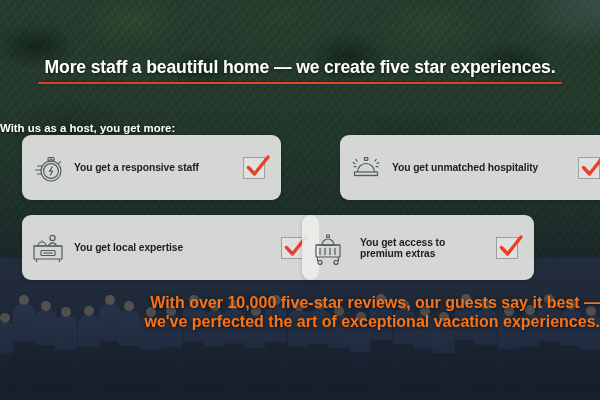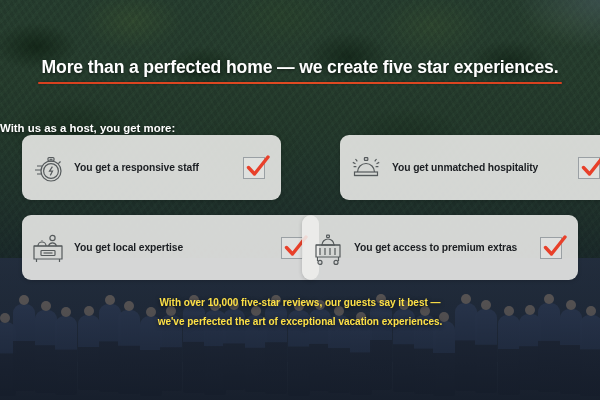--- a/index.html
+++ b/index.html
@@ -108,21 +108,21 @@
     position:absolute;
     height:65px;
     background:rgba(238,238,236,.88);
     border-radius:9px;
     display:flex; align-items:center;
     box-shadow:0 1px 4px rgba(0,0,0,.18);
   }
   .card.c0{ left:22px;  width:259px; top:135px; }
   .card.c1{ left:302px; width:276px; top:135px;margin-left:38px; }
   .card.c2{ left:22px;  width:297px; top:215px; }
-  .card.c3{ left:302px; width:276px; top:215px; }
+  .card.c3{ left:302px; width:232px; top:215px;gap:6px; }
 
   .card-icon{
     width:52px; flex:0 0 52px;
     display:flex; align-items:center; justify-content:center;
     color:#555a5c;
   }
   .card-icon svg{ display:block; }
   .card-label{
     flex:1 1 auto;
     font-size:10.3px;
@@ -138,22 +138,22 @@
     background:rgba(255,255,255,.25);
     position:relative;
   }
   .check-box svg{
     position:absolute; left:-1px; top:-7px;
     overflow:visible;
   }
 
   .footer{
     position:absolute; left:0; right:0; top:293px;
-    text-align:center; color:#fde047;
-    font-size:10px; font-weight:bold;
+    text-align:right; color:#f97316;
+    font-size:16px; font-weight:bold;
     line-height:19px;
     text-shadow:0 1px 4px rgba(0,0,0,.7);
   }
   .footer .big{ font-weight:bold; }
 </style>
 </head>
 <body>
 
 <div class="bg">
   <div class="bg-trees"></div>
@@ -190,21 +190,21 @@
         <div class="person light" style="height: 89px; left: 538px; bottom: 8px;"></div>
         <div class="person" style="height: 85px; left: 560px; bottom: 6px;"></div>
         <div class="person" style="height: 81px; left: 580px; bottom: 4px;"></div>
       </div>
   </div>
   <div class="bg-overlay"></div>
 </div>
 
 <div class="content">
 
-  <div class="headline">More than a perfected home — we create five star experiences.</div>
+  <div class="headline">More staff a beautiful home — we create five star experiences.</div>
   <div class="rule"></div>
   <div class="subhead">With us as a host, you get more:</div>
 
   <div class="card c0">
     <div class="card-icon">
       <svg width="34" height="34" viewBox="0 0 34 34" fill="none" stroke="currentColor" stroke-width="1.2">
         <circle cx="20" cy="20" r="10"></circle>
         <circle cx="20" cy="20" r="7.4"></circle>
         <rect x="17" y="6.5" width="6" height="3.6" rx="1"></rect>
         <path d="M20 10.1v0"></path>

